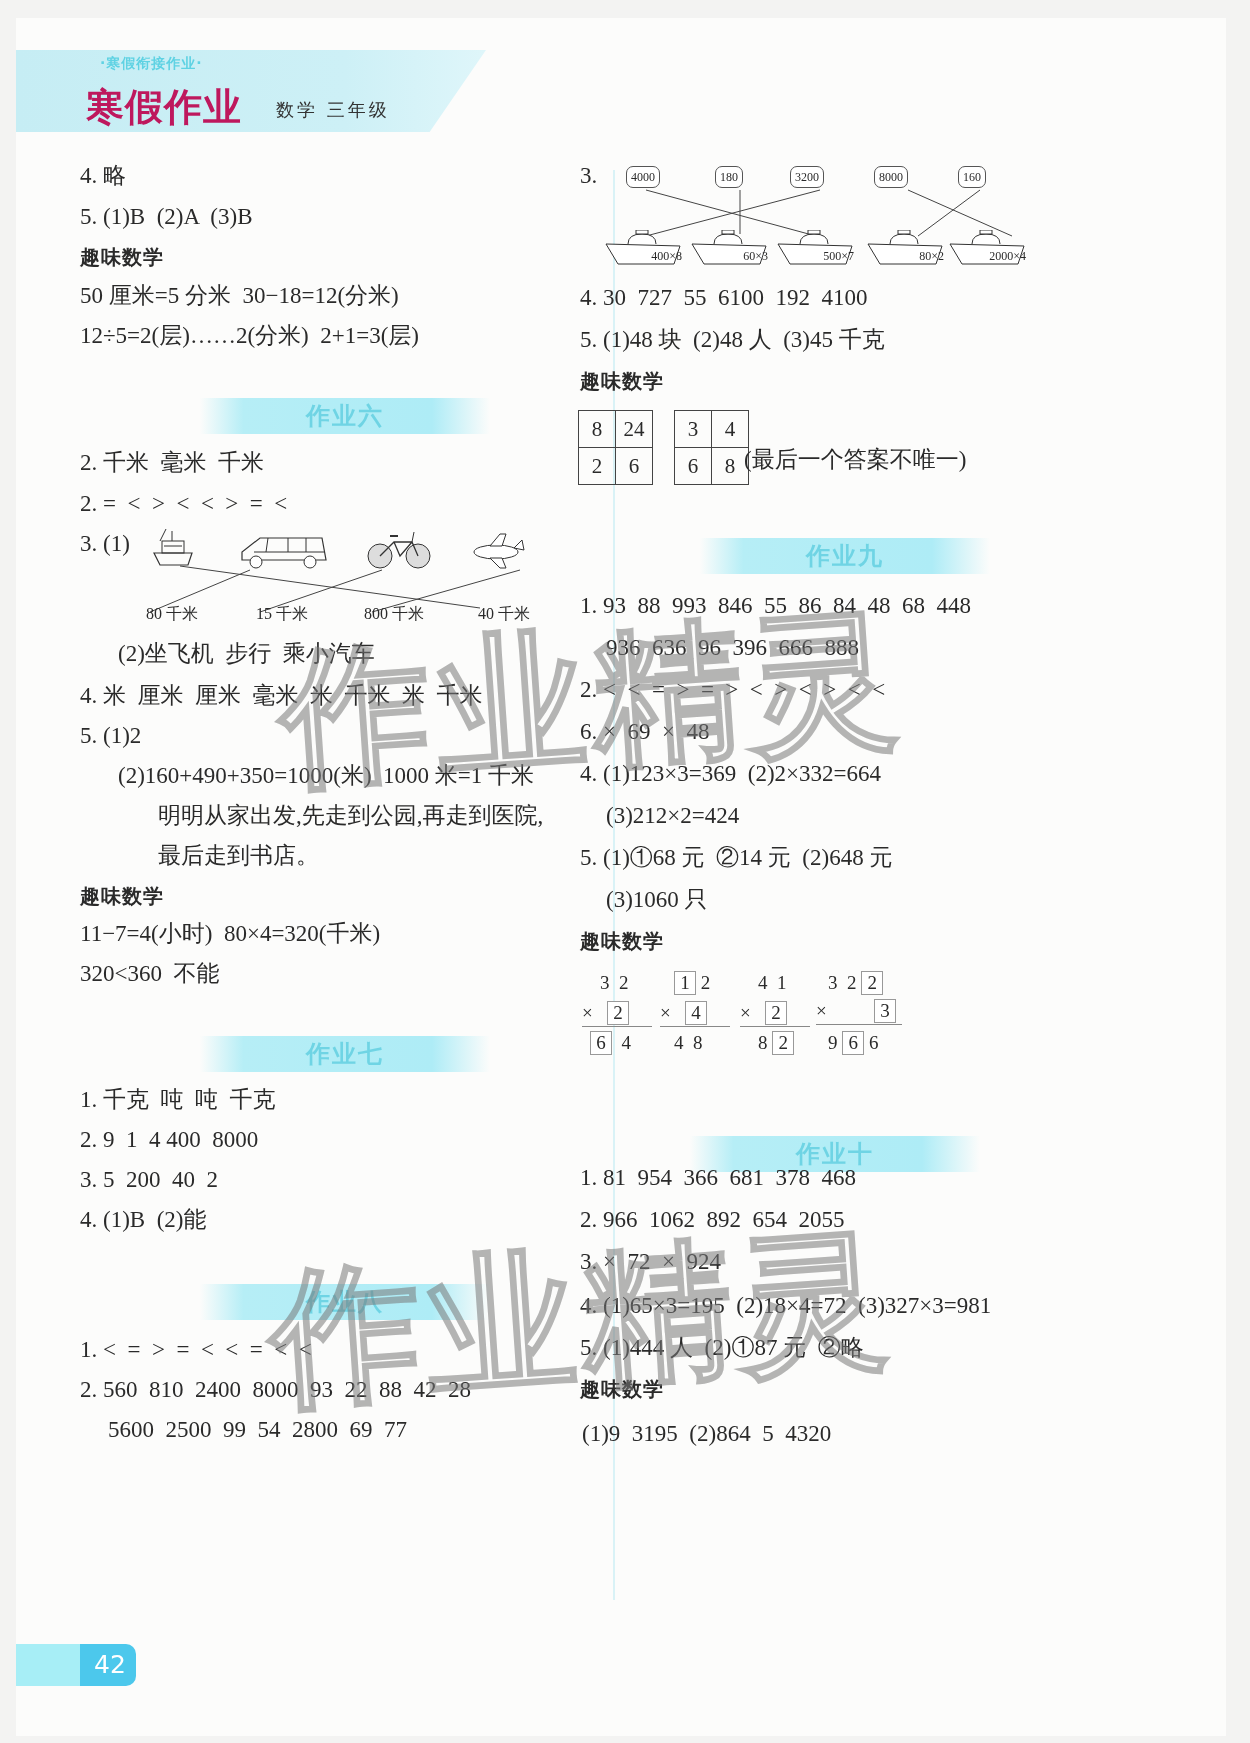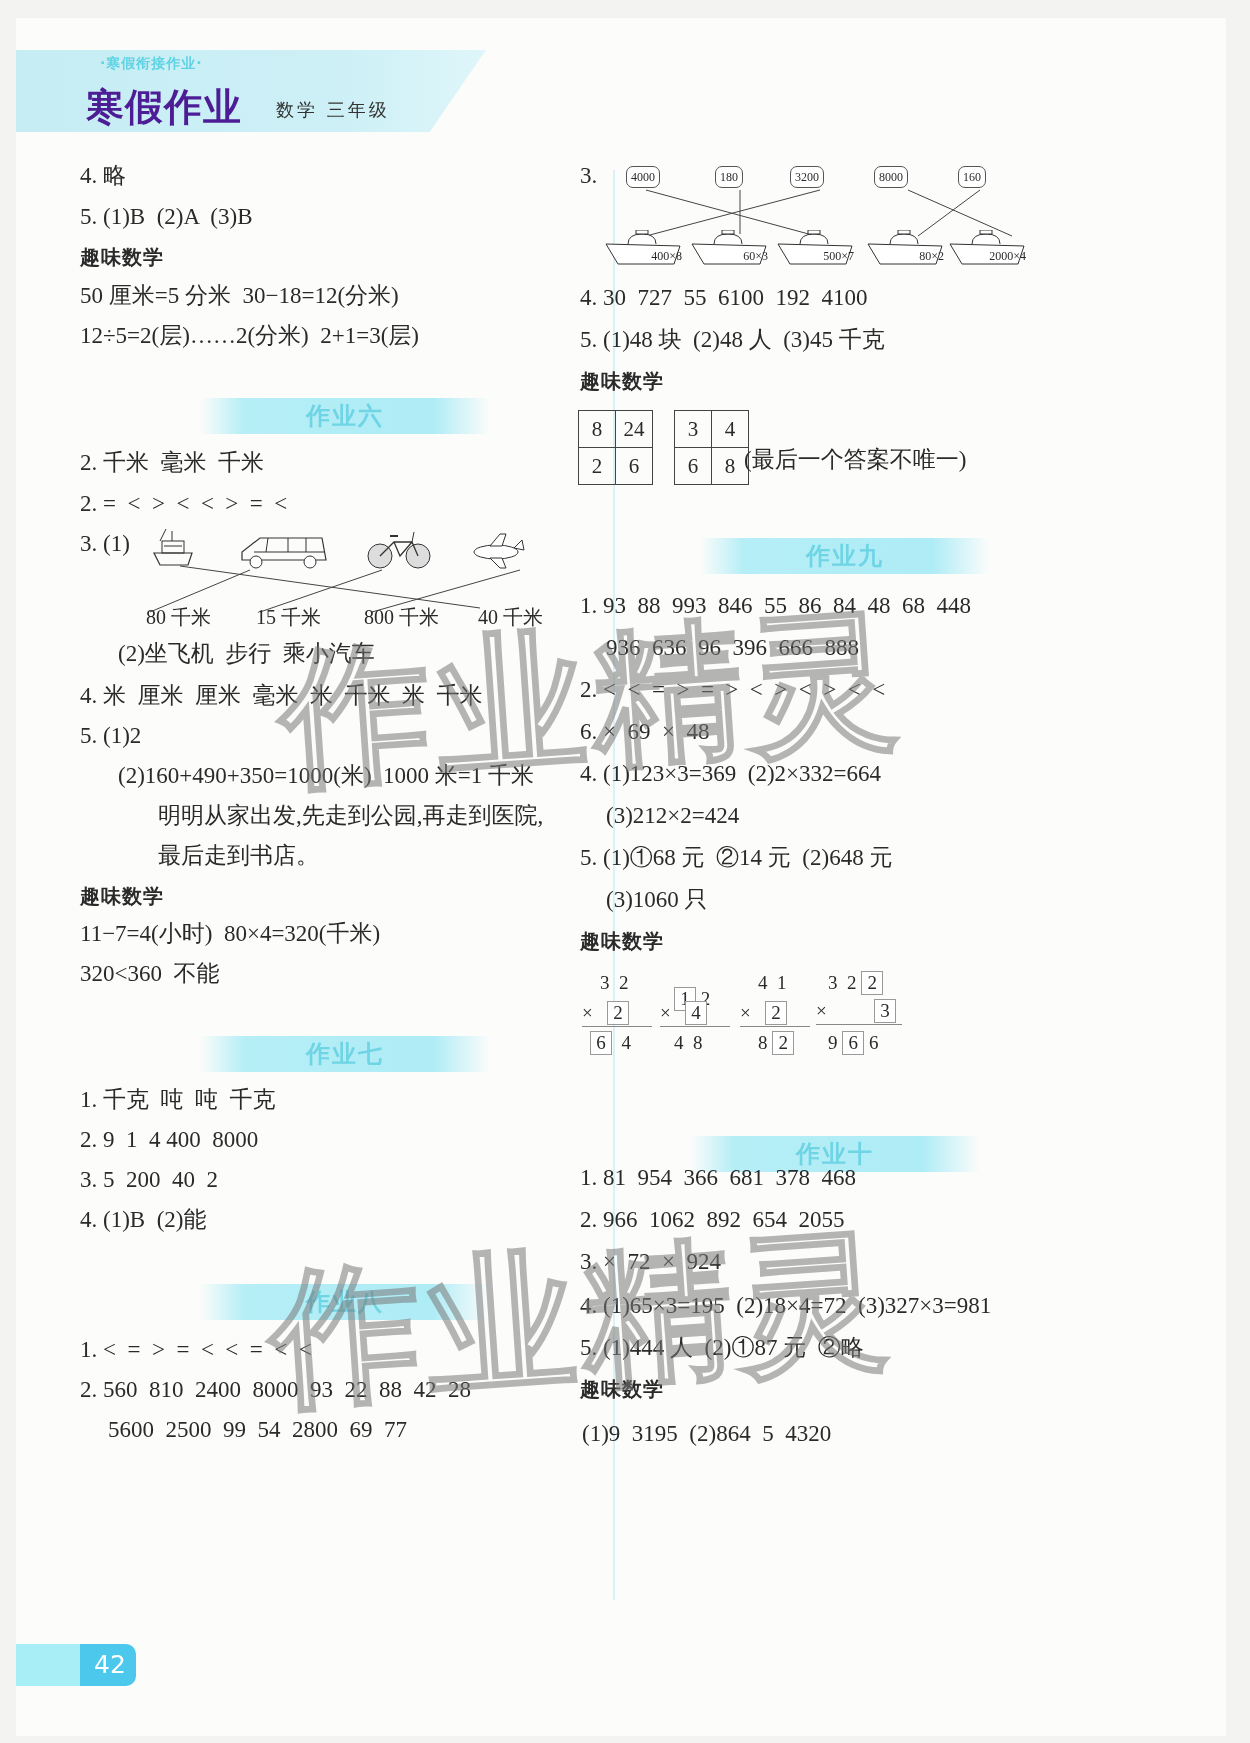--- a/index.html
+++ b/index.html
@@ -17,21 +17,21 @@
     position:absolute; left:16px; top:50px; width:470px; height:82px;
     background:linear-gradient(90deg,#c6edf4 0%,#cdf0f6 70%,#dff6fa 100%);
     clip-path:polygon(0 0,100% 0,88% 100%,0 100%);
   }
   .header-sub {
     position:absolute; left:100px; top:55px; font-size:14px; color:#5fd2e3;
     font-family:"DejaVu Sans",sans-serif; font-weight:bold; letter-spacing:1px;
   }
   .header-title {
     position:absolute; left:86px; top:82px; font-size:38px; font-weight:bold;
-    color:#4c1d95; font-family:"DejaVu Sans",sans-serif; letter-spacing:1px;
+    color:#be185d; font-family:"DejaVu Sans",sans-serif; letter-spacing:1px;
   }
   .header-meta {
     position:absolute; left:276px; top:98px; font-size:18px; color:#333;
     font-family:"DejaVu Serif",serif; letter-spacing:3px;
   }
 
   .divider { position:absolute; left:613px; top:170px; width:2px; height:1430px; background:#d9f2f6; }
 
   .line { position:absolute; font-size:23px; white-space:pre; line-height:28px; }
   .bold-label { position:absolute; font-family:"DejaVu Sans",sans-serif; font-weight:bold; font-size:20px; letter-spacing:1px; }
@@ -47,21 +47,21 @@
 
   
   .pill {
     position:absolute; height:20px; border:1px solid #555; border-radius:7px; background:#fff;
     font-size:12px; text-align:center; line-height:20px; padding:0 4px;
   }
   .boat { position:absolute; width:78px; height:36px; }
   .boat-label { position:absolute; bottom:2px; left:0; width:100%; text-align:right; font-size:12px; }
 
   .vehicle { position:absolute; }
-  .dist-label { position:absolute; font-size:20px; }
+  .dist-label { position:absolute; font-size:16px; }
 
   
   .grid2 { position:absolute; border-collapse:collapse; }
   .grid2 td { width:36px; height:36px; border:1px solid #444; text-align:center; font-size:21px; padding:0; }
 
   
   .vmul { position:absolute; width:70px; height:90px; font-size:19px; }
   .vmul .r { position:absolute; height:26px; line-height:26px; }
   .vmul .bx { display:inline-block; width:20px; height:22px; line-height:22px; border:1px solid #999; text-align:center; background:#fff; }
   .vmul .rule { position:absolute; left:0; width:100%; height:1px; background:#888; }
@@ -264,21 +264,21 @@
 <div class="line" style="left:606px;top:886px">(3)1060 只</div>
 <div class="bold-label" style="left:580px;top:928px">趣味数学</div>
 
 <div class="vmul" style="left:582px;top:970px">
   <div class="r" style="left:18px;top:0"><span>3</span>&nbsp;&nbsp;<span>2</span></div>
   <div class="r" style="left:0;top:30px"><span>×</span>&nbsp;&nbsp;&nbsp;<span class="bx">2</span></div>
   <div class="rule" style="top:56px"></div>
   <div class="r" style="left:8px;top:60px"><span class="bx">6</span>&nbsp;&nbsp;<span>4</span></div>
 </div>
 <div class="vmul" style="left:660px;top:970px">
-  <div class="r" style="left:14px;top:16px"><span class="bx">1</span>&nbsp;<span>2</span></div>
+  <div class="r" style="left:14px;top:0"><span class="bx">1</span>&nbsp;<span>2</span></div>
   <div class="r" style="left:0;top:30px"><span>×</span>&nbsp;&nbsp;&nbsp;<span class="bx">4</span></div>
   <div class="rule" style="top:56px"></div>
   <div class="r" style="left:14px;top:60px"><span>4</span>&nbsp;&nbsp;<span>8</span></div>
 </div>
 <div class="vmul" style="left:740px;top:970px">
   <div class="r" style="left:18px;top:0"><span>4</span>&nbsp;&nbsp;<span>1</span></div>
   <div class="r" style="left:0;top:30px"><span>×</span>&nbsp;&nbsp;&nbsp;<span class="bx">2</span></div>
   <div class="rule" style="top:56px"></div>
   <div class="r" style="left:18px;top:60px"><span>8</span>&nbsp;<span class="bx">2</span></div>
 </div>

